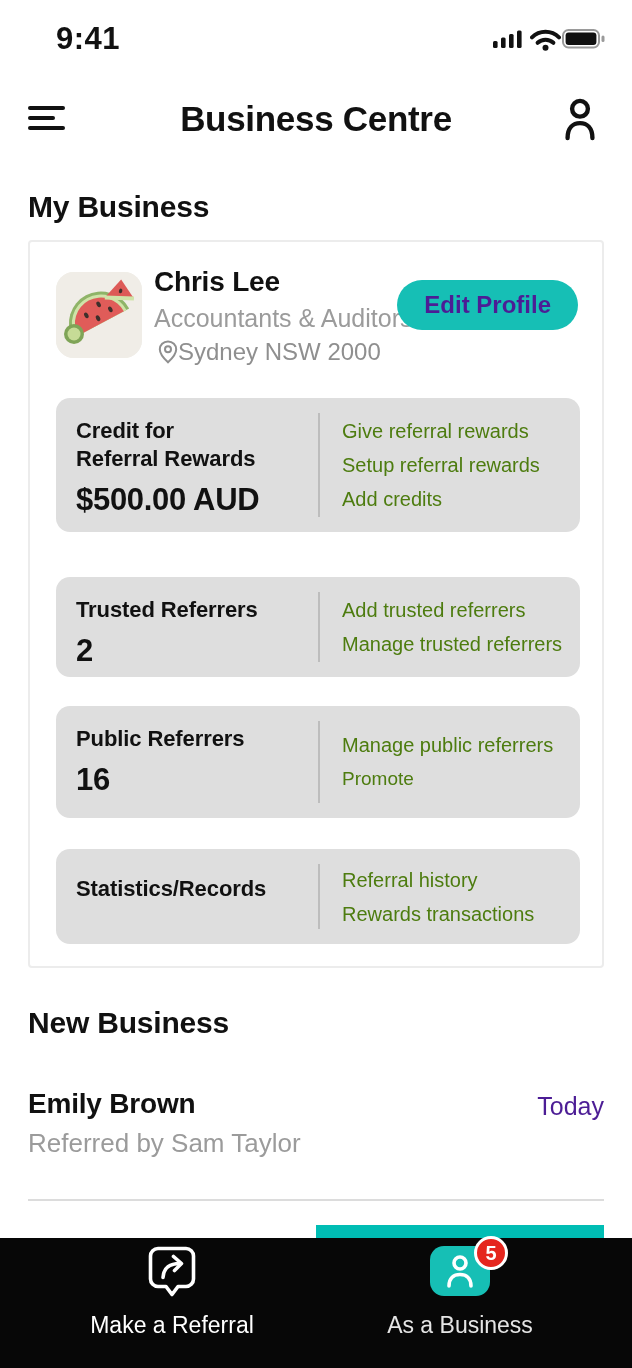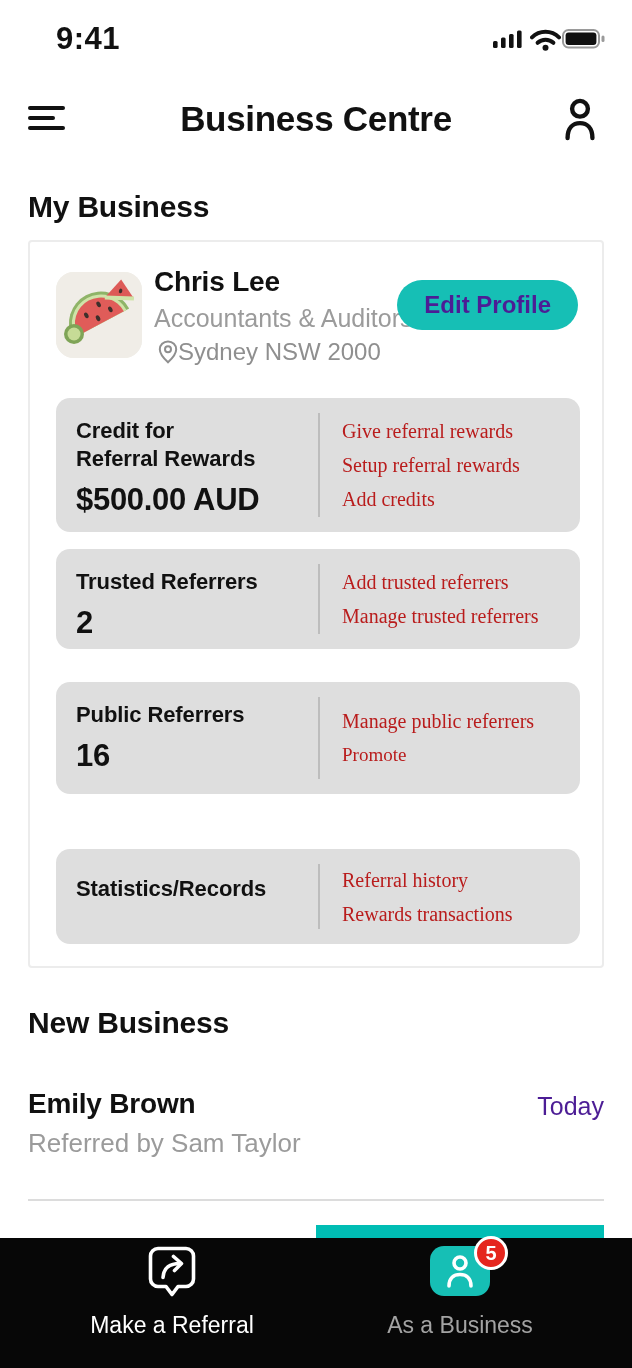--- a/index.html
+++ b/index.html
@@ -31,50 +31,50 @@
   .biz-card { position:absolute; left:28px; top:240px; width:576px; height:728px; border:2px solid #ECECEC; border-radius:4px; background:#fff; }
   .avatar { position:absolute; left:26px; top:30px; width:86px; height:86px; border-radius:18px; background:#F0EDE7; overflow:hidden; }
   .profile-name { position:absolute; left:124px; top:24px; font-size:28px; font-weight:700; letter-spacing:-.2px; }
   .profile-cat  { position:absolute; left:124px; top:62px; font-size:25px; color:#9B9B9B; }
   .profile-loc  { position:absolute; left:128px; top:96px; font-size:24px; color:#8F8F8F; display:flex; align-items:center; }
   .edit-btn { position:absolute; right:24px; top:38px; background:#16BFB5; color:#4c1d95; border:none; cursor:pointer;
               font-family:"Liberation Sans", sans-serif; font-size:24px; font-weight:700; padding:11px 27px; border-radius:25px; }
   
   .panel { position:absolute; left:26px; width:524px; background:#DEDEDE; border-radius:14px; display:flex; }
   .panel-1 { top:156px; height:134px; }
-  .panel-2 { top:307px; height:100px; }
-  .panel-3 { top:440px; height:112px; }
+  .panel-2 { top:335px; height:100px; }
+  .panel-3 { top:464px; height:112px; }
   .panel-4 { top:607px; height:95px;  }
   .panel-left { width:262px; padding:19px 0 16px 20px; display:flex; flex-direction:column; }
   .panel-4 .panel-left { justify-content:center; padding-top:0; }
   .panel-title { font-size:22px; font-weight:700; line-height:28px; letter-spacing:-.1px; }
   .panel-value { font-size:31px; font-weight:700; margin-top:9px; letter-spacing:-.3px; }
   .panel-divider { width:2px; background:#BDBDBD; margin:15px 0; }
   .panel-right { flex:1; padding-left:22px; display:flex; flex-direction:column; justify-content:center; }
-  .panel-action { font-size:20px; line-height:34px; white-space:nowrap; cursor:pointer; color:#b91c1c;font-family:Liberation Serif, serif; }
+  .panel-action { font-size:20px; line-height:34px; white-space:nowrap; cursor:pointer; color:#4d7c0f; }
   .panel-action.small { font-size:19px; }
   
   .customer-row { position:absolute; left:28px; right:28px; top:1082px; height:100px; cursor:pointer; }
   .customer-name { position:absolute; left:0; top:6px; font-size:28px; font-weight:700; letter-spacing:-.2px; }
   .customer-date { position:absolute; right:0; top:10px; font-size:25px; color:#4c1d95; }
   .customer-ref  { position:absolute; left:0; top:46px; font-size:26px; color:#9B9B9B; }
   .row-divider { position:absolute; left:28px; right:28px; top:1199px; height:2px; background:#DCDCDC; }
   
   .sheet-peek { position:absolute; left:316px; top:1225px; width:288px; height:14px; background:#00BDB4; }
   .tabbar { position:absolute; left:0; top:1238px; width:632px; height:130px; background:#070707; }
   .tab { position:absolute; top:8px; width:190px; display:flex; flex-direction:column; align-items:center; cursor:pointer; }
   .tab-1 { left:77px; }
   .tab-2 { left:365px; }
   .tab-icon-wrap { height:54px; display:flex; align-items:flex-start; }
   .biz-square { position:relative; width:60px; height:50px; background:#16BFB5; border-radius:14px; display:flex; align-items:center; justify-content:center; }
   .badge { position:absolute; top:-10px; right:-18px; width:34px; height:34px; background:#E5261E; border:3px solid #fff; border-radius:50%;
            color:#fff; font-size:20px; font-weight:700; display:flex; align-items:center; justify-content:center; }
   .tab-label { margin-top:12px; font-size:23px; }
   .tab-1 .tab-label { color:#fff; }
-  .tab-2 .tab-label { color:#a3a3a3;text-align:right; }
+  .tab-2 .tab-label { color:#e5e5e5;text-align:right; }
 </style>
 </head>
 <body>
 
 <div class="screen">
 
   <div class="time">9:41</div>
   <svg class="sb-icon sb-cell" width="30" height="18" viewBox="0 0 30 18">
     <rect x="0" y="11" width="4.6" height="7" rx="1.5" fill="#111"></rect>
     <rect x="8" y="7.5" width="4.6" height="10.5" rx="1.5" fill="#111"></rect>

